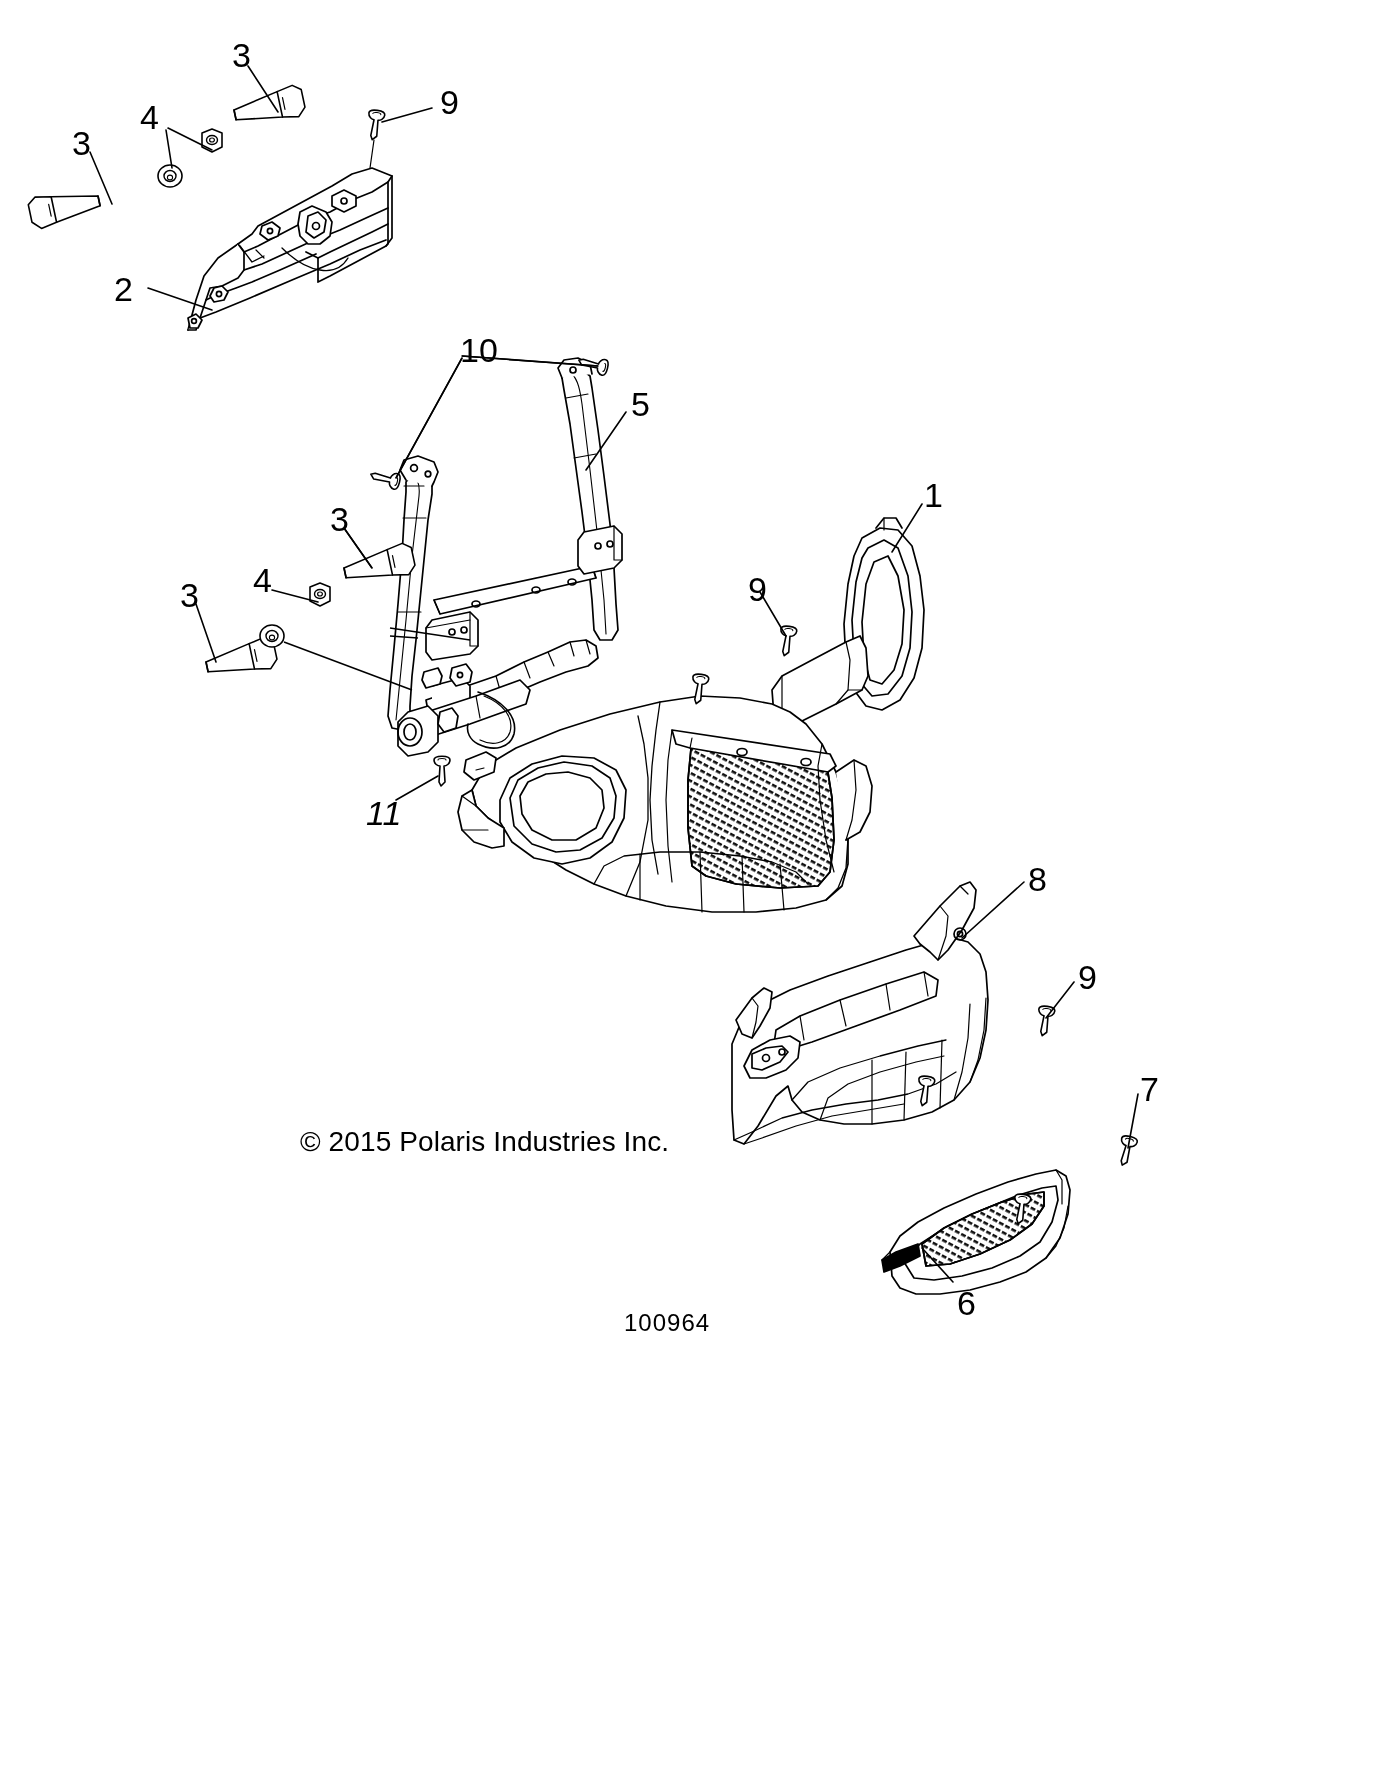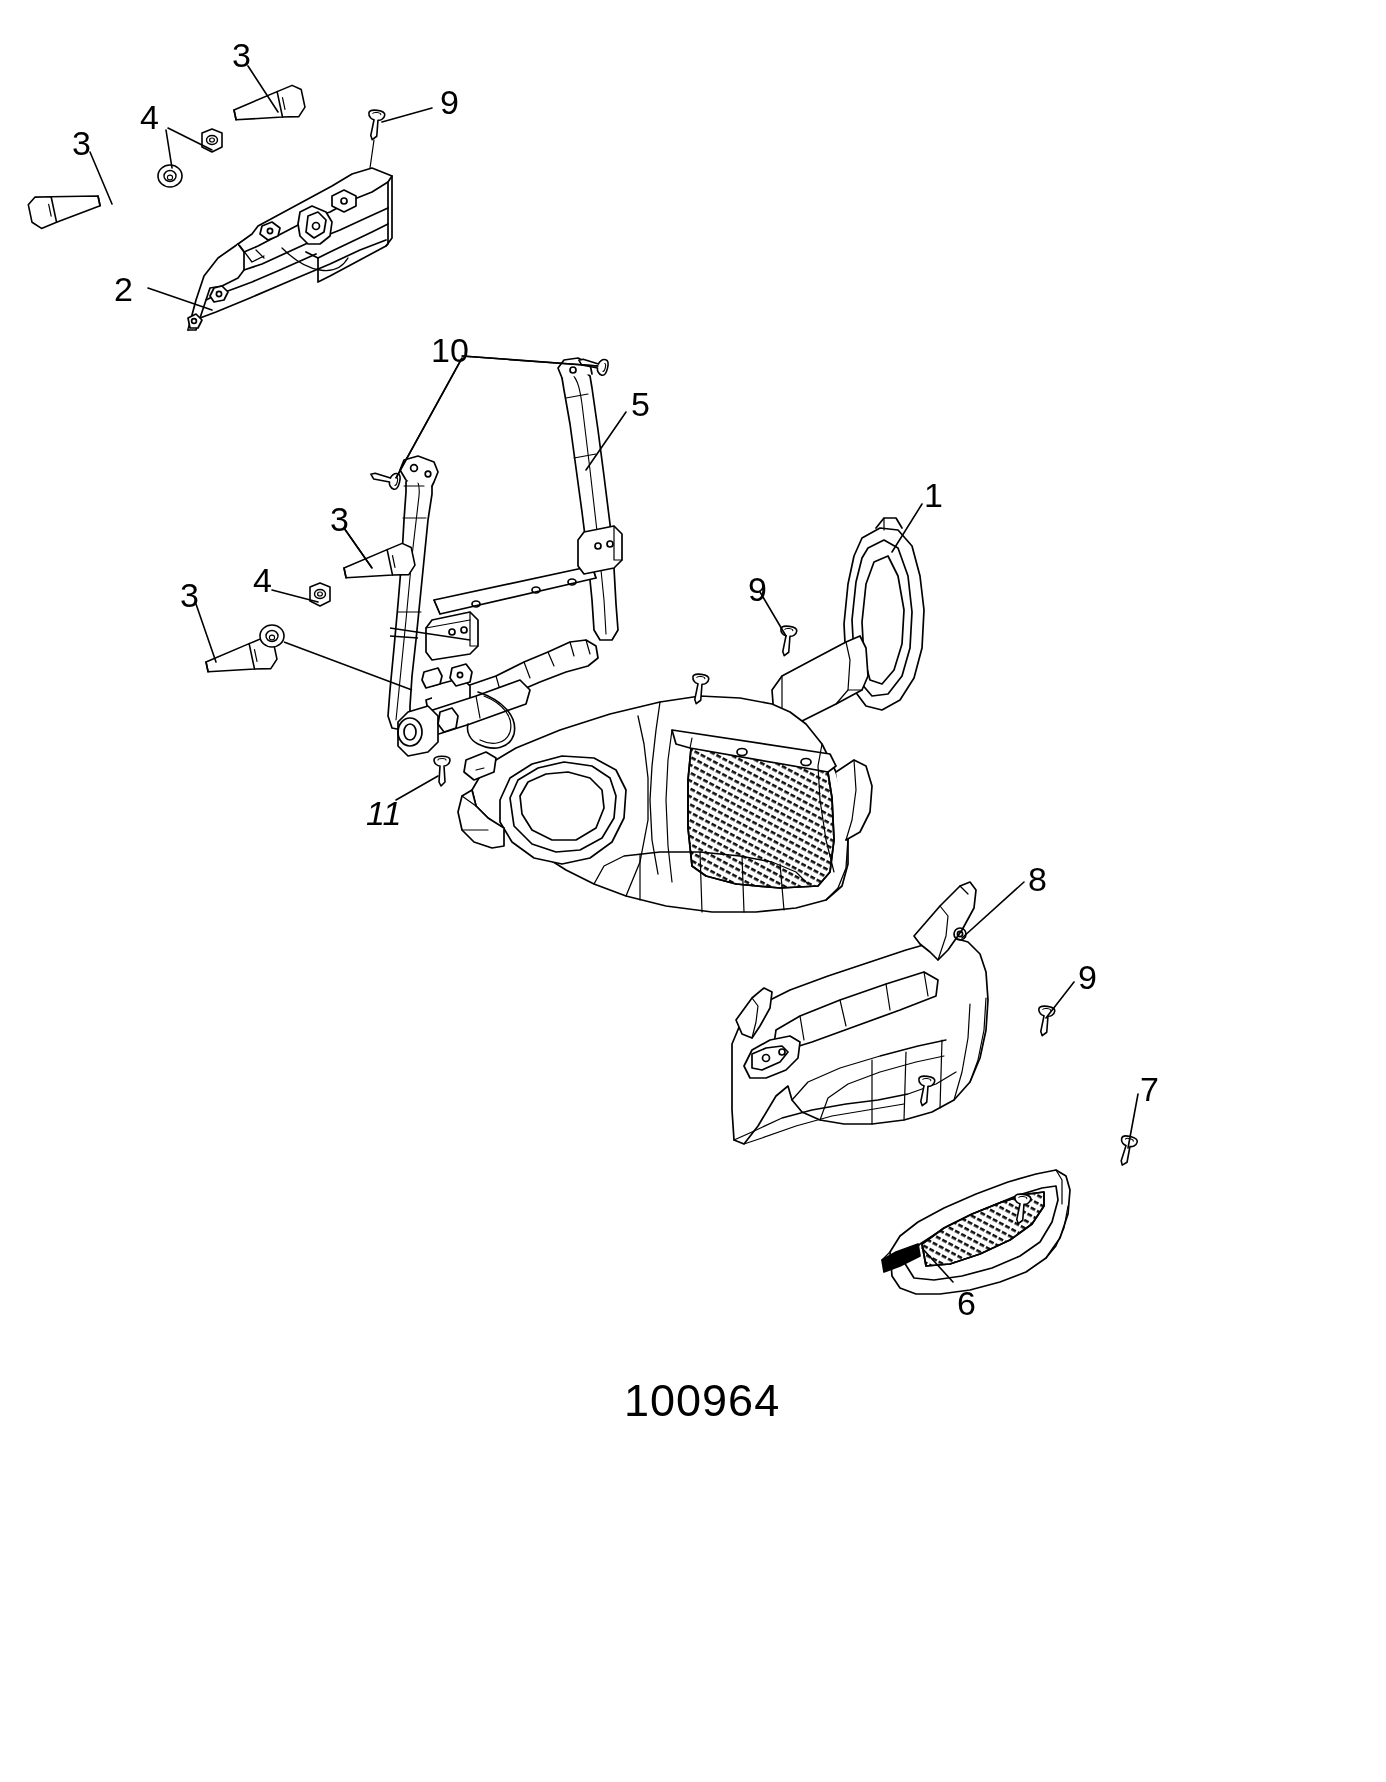--- a/index.html
+++ b/index.html
@@ -2,21 +2,21 @@
 <html><head>
 <meta charset="utf-8">
 <title>Polaris Parts Diagram 100964</title>
 <style>
   html,body{margin:0;padding:0;background:#ffffff;}
   body{font-family:"Liberation Sans",sans-serif;color:#000;}
   #sheet{position:relative;width:1386px;height:1782px;background:#fff;overflow:hidden;}
   #art{position:absolute;left:0;top:0;width:1386px;height:1782px;}
   .callout{position:absolute;font-family:"Liberation Sans",sans-serif;font-size:34px;line-height:34px;color:#000;white-space:nowrap;}
   #copyright{position:absolute;left:300px;top:1126px;font-size:28px;letter-spacing:.1px;white-space:nowrap;}
-  #drawingno{position:absolute;left:624px;top:1375px;font-size:45px;letter-spacing:1px;white-space:nowrap;}
+  #drawingno{position:absolute;left:624px;top:1309px;font-size:24px;letter-spacing:1px;white-space:nowrap;}
 </style>
 </head>
 <body>
 
 <div id="sheet">
 
   <svg id="art" viewBox="0 0 1386 1782" xmlns="http://www.w3.org/2000/svg">
     <defs>
       <pattern id="meshPat" width="7" height="7" patternUnits="userSpaceOnUse" patternTransform="rotate(28)">
         <rect width="7" height="7" fill="#ffffff"></rect>
@@ -396,30 +396,31 @@
       <path d="M390,628 L470,640"></path>
     </g>
   </svg>
 
   <div id="callouts">
       <div class="callout" style="left: 232px; top: 38px;">3</div>
       <div class="callout" style="left: 140px; top: 100px;">4</div>
       <div class="callout" style="left: 440px; top: 85px;">9</div>
       <div class="callout" style="left: 72px; top: 126px;">3</div>
       <div class="callout" style="left: 114px; top: 272px;">2</div>
-      <div class="callout" style="left: 431px; top: 333px;">10</div>
+      <div class="callout" style="left: 460px; top: 333px;">10</div>
       <div class="callout" style="left: 631px; top: 387px;">5</div>
       <div class="callout" style="left: 924px; top: 478px;">1</div>
       <div class="callout" style="left: 330px; top: 502px;">3</div>
       <div class="callout" style="left: 253px; top: 563px;">4</div>
       <div class="callout" style="left: 748px; top: 572px;">9</div>
       <div class="callout" style="left: 180px; top: 578px;">3</div>
       <div class="callout" style="left: 366px; top: 796px; font-style: italic;">11</div>
       <div class="callout" style="left: 1028px; top: 862px;">8</div>
       <div class="callout" style="left: 1078px; top: 960px;">9</div>
       <div class="callout" style="left: 1140px; top: 1072px;">7</div>
       <div class="callout" style="left: 957px; top: 1286px;">6</div>
     </div>
 
+  <div id="copyright">© 2015 Polaris Industries Inc.</div>
 
   <div id="drawingno">100964</div>
 
 </div>
 
 </body></html>

